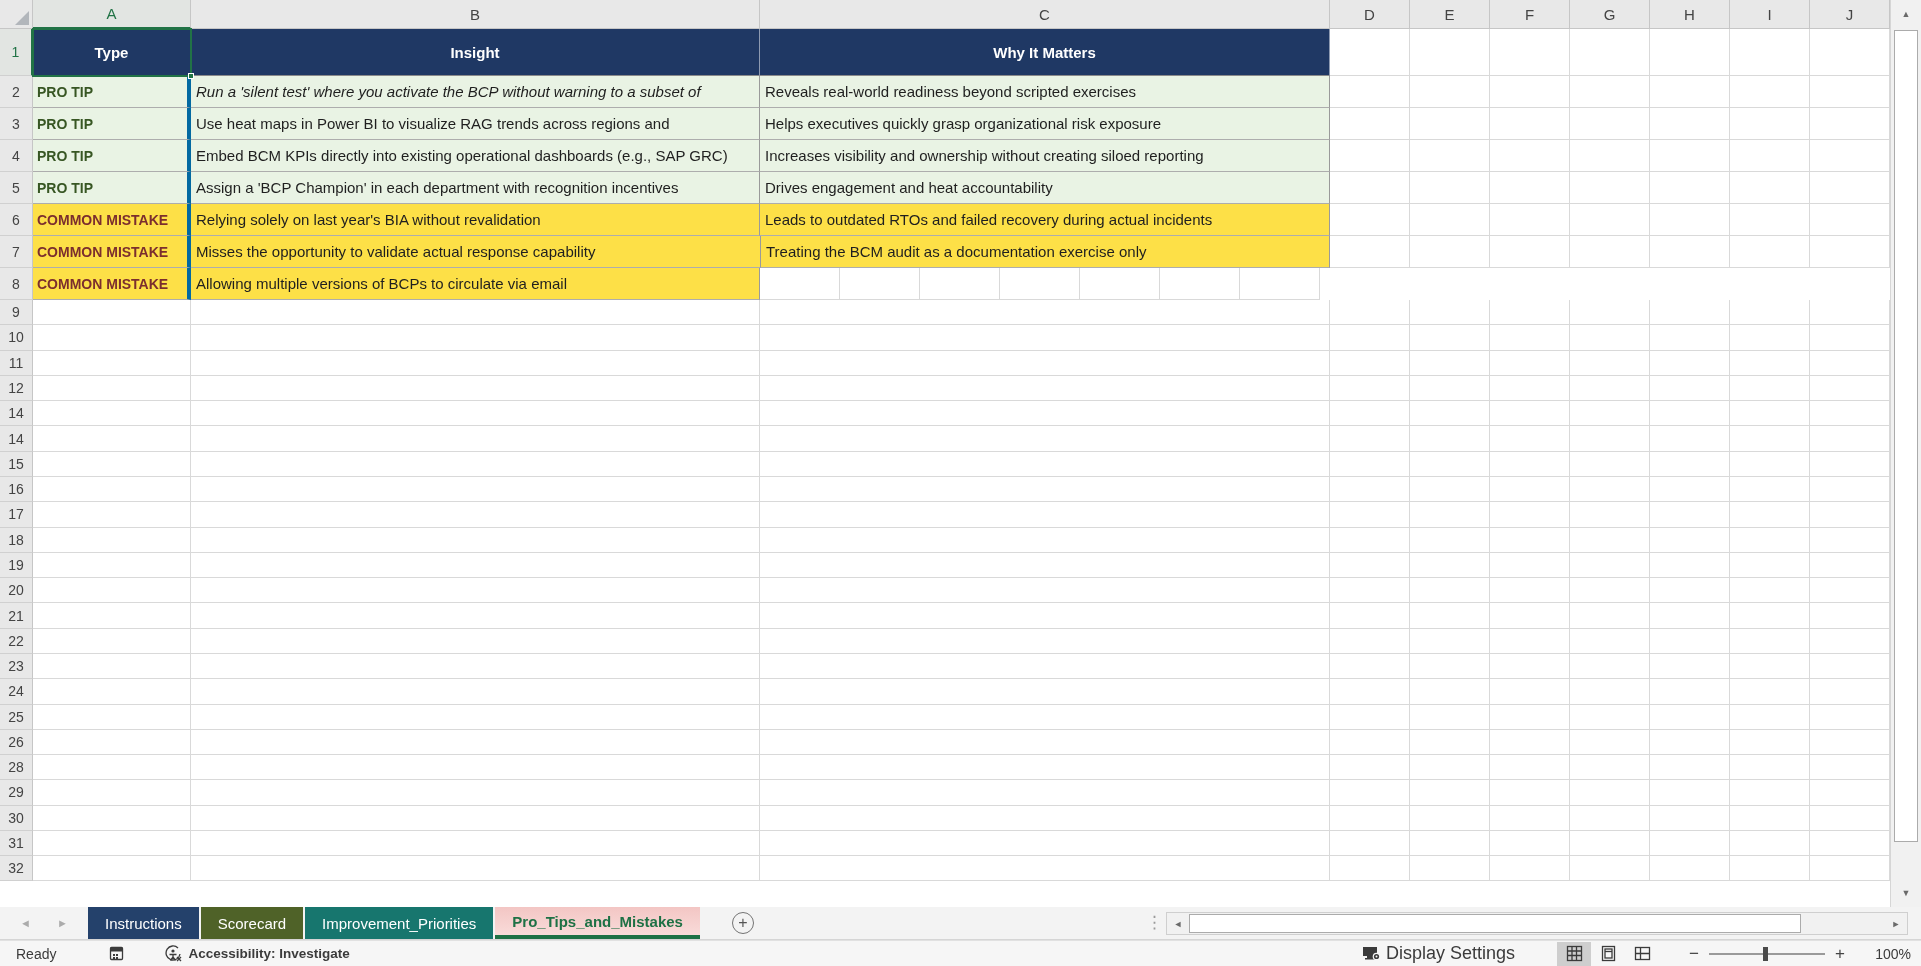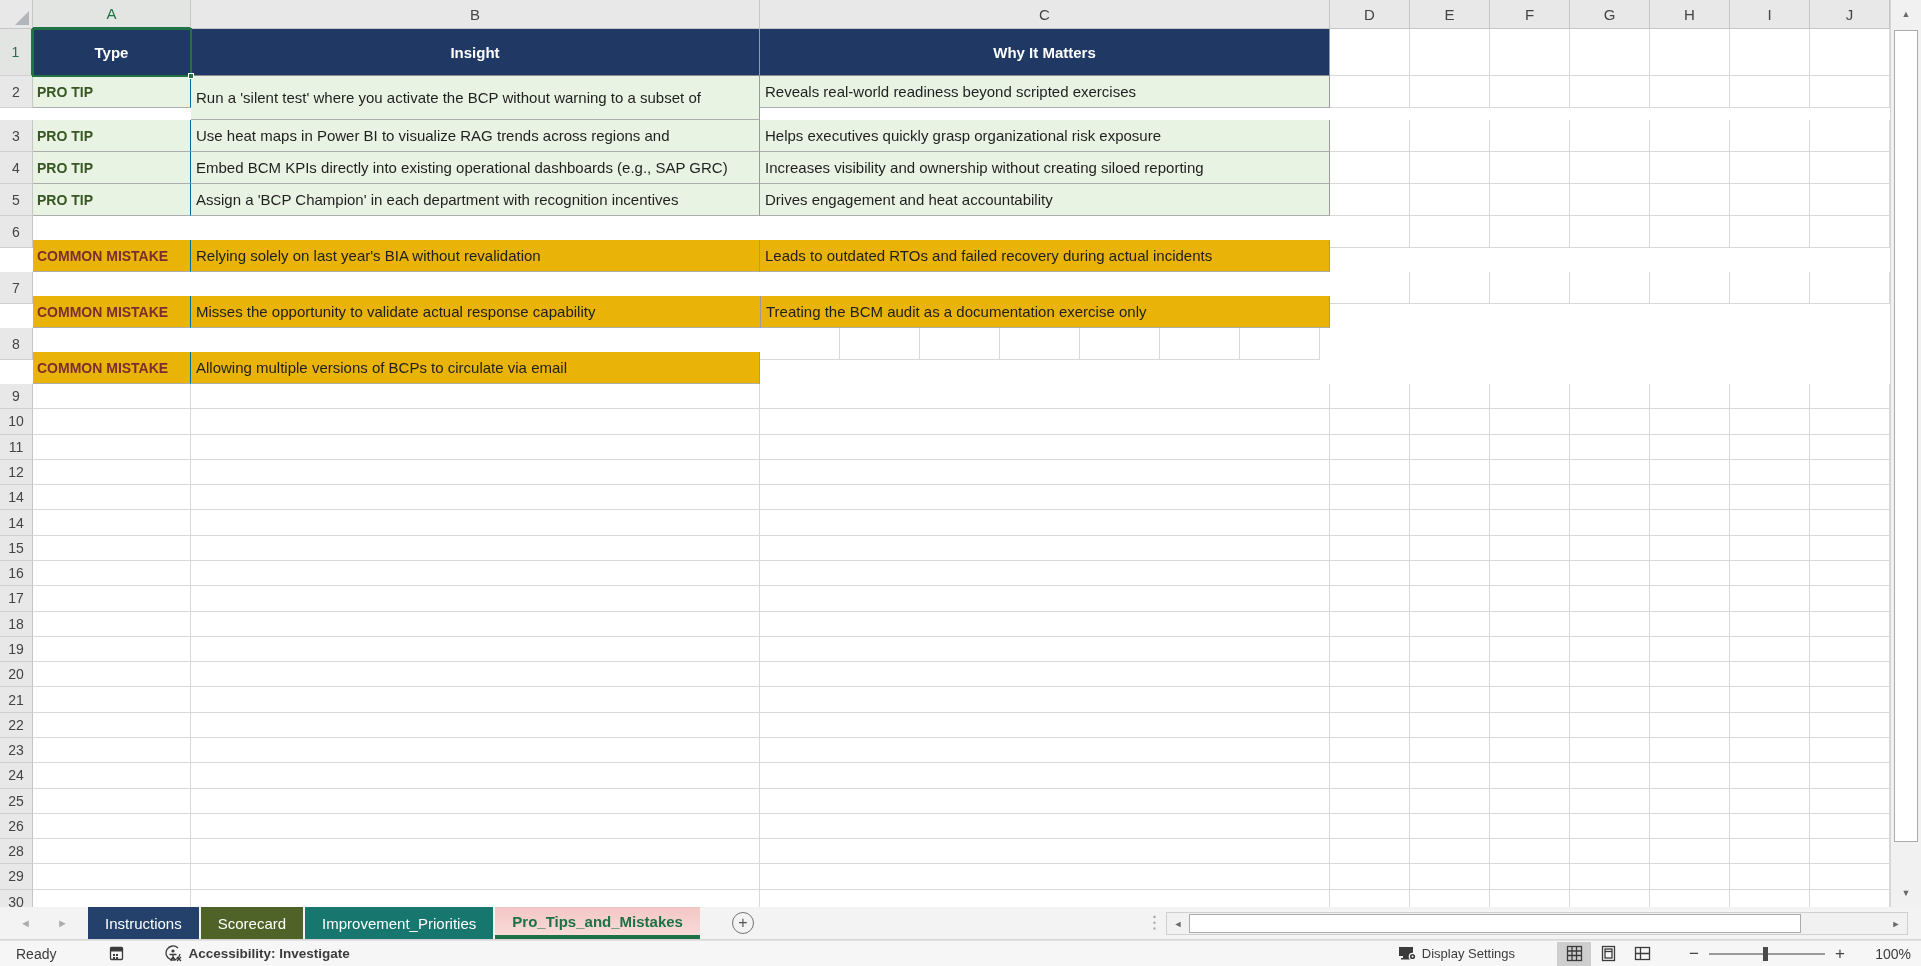--- a/index.html
+++ b/index.html
@@ -37,26 +37,26 @@
     border-right:1px solid #C6C6C6; border-bottom:1px solid #D0D0D0; cursor:pointer;
   }
   .row-header.selected { color:#217346; border-right:2px solid #217346; background:#E2E5E2; }
   .cell { overflow:hidden; white-space:nowrap; display:flex; align-items:center; cursor:cell; }
   .cell.empty { border-right:1px solid #D9D9D9; border-bottom:1px solid #D9D9D9; background:#fff; }
   .cell.thead {
     background:#1F3864; color:#fff; font-weight:bold; font-size:15px;
     justify-content:center; border-right:1px solid #8D9AB1; border-bottom:1px solid #8a8a8a;
   }
   .cell.type { font-weight:bold; font-size:14px; padding-left:4px;
-    border-right:1px solid #0369a1; border-bottom:1px solid #ADADAD; }
+    border-right:4px solid #0369a1; border-bottom:1px solid #ADADAD; }
   .cell.body { font-size:15px; color:#1f1f1f; padding-left:5px;
     border-right:1px solid #9a9a9a; border-bottom:1px solid #ADADAD; }
   .protip  { background:#E9F3E4; }
   .protip.type { color:#375623; }
-  .mistake { background:#eab308;margin-top:24px; }
+  .mistake { background:#fde047; }
   .mistake.type { color:#7B2E2E; }
 
   
   #selection {
     position:absolute; border:2px solid #217346; pointer-events:none;
   }
   #selection .handle {
     position:absolute; right:-4px; bottom:-4px; width:6px; height:6px;
     background:#217346; border:1px solid #fff;
   }
@@ -109,21 +109,21 @@
   #statusbar {
     position:absolute; top:940px; left:0; width:1921px; height:26px;
     background:#F6F6F6; border-top:1px solid #E1E1E1;
     display:flex; align-items:center; font-size:14px; color:#3b3b3b;
   }
   #status-ready { margin-left:16px; cursor:default; }
   #macro-icon { margin-left:52px; display:flex; cursor:pointer; }
   #accessibility { margin-left:38px; display:flex; align-items:center; gap:5px; cursor:pointer; }
   #accessibility b { font-size:13.5px; }
   #status-right { margin-left:auto; display:flex; align-items:center; padding-right:10px; }
-  #display-settings { display:flex; align-items:center; gap:4px; cursor:pointer; font-size:13px; }
+  #display-settings { display:flex; align-items:center; gap:4px; cursor:pointer; font-size:18px; }
   #view-btns { display:flex; margin-left:42px; }
   .view-btn { width:34px; height:24px; display:flex; align-items:center; justify-content:center; cursor:pointer; }
   .view-btn.active { background:#CECECE; }
   #zoom-ctrl { display:flex; align-items:center; margin-left:24px; }
   #zoom-out,#zoom-in { font-size:17px; color:#444; width:22px; text-align:center; cursor:pointer; }
   #zoom-track { position:relative; width:116px; height:2px; background:#9a9a9a; margin:0 4px; cursor:pointer; }
   #zoom-thumb { position:absolute; left:54px; top:-6px; width:5px; height:14px; background:#4a4a4a; }
   #zoom-label { width:52px; text-align:right; margin-left:8px; cursor:pointer; }
   svg .ln { stroke:#3b3b3b; stroke-width:1.3; fill:none; }
 </style>
@@ -166,21 +166,21 @@
         <div class="cell empty" style="width: 80px; height: 47px;"></div>
         <div class="cell empty" style="width: 80px; height: 47px;"></div>
         <div class="cell empty" style="width: 80px; height: 47px;"></div>
         <div class="cell empty" style="width: 80px; height: 47px;"></div>
         <div class="cell empty" style="width: 80px; height: 47px;"></div>
         <div class="cell empty" style="width: 80px; height: 47px;"></div>
       </div>
       <div class="grid-row">
         <div class="row-header" style="height: 32px;">2</div>
         <div class="cell type protip" style="width: 158px; height: 32px;">PRO TIP</div>
-        <div class="cell body protip" style="width: 569px; height: 44px;">Run a 'silent test' where you activate the BCP without warning to a subset of</div>
+        <div class="cell body protip" style="width: 569px; height: 32px; font-style: italic;">Run a 'silent test' where you activate the BCP without warning to a subset of</div>
         <div class="cell body protip" style="width: 570px; height: 32px;">Reveals real-world readiness beyond scripted exercises</div>
         <div class="cell empty" style="width: 80px; height: 32px;"></div>
         <div class="cell empty" style="width: 80px; height: 32px;"></div>
         <div class="cell empty" style="width: 80px; height: 32px;"></div>
         <div class="cell empty" style="width: 80px; height: 32px;"></div>
         <div class="cell empty" style="width: 80px; height: 32px;"></div>
         <div class="cell empty" style="width: 80px; height: 32px;"></div>
         <div class="cell empty" style="width: 80px; height: 32px;"></div>
       </div>
       <div class="grid-row">

